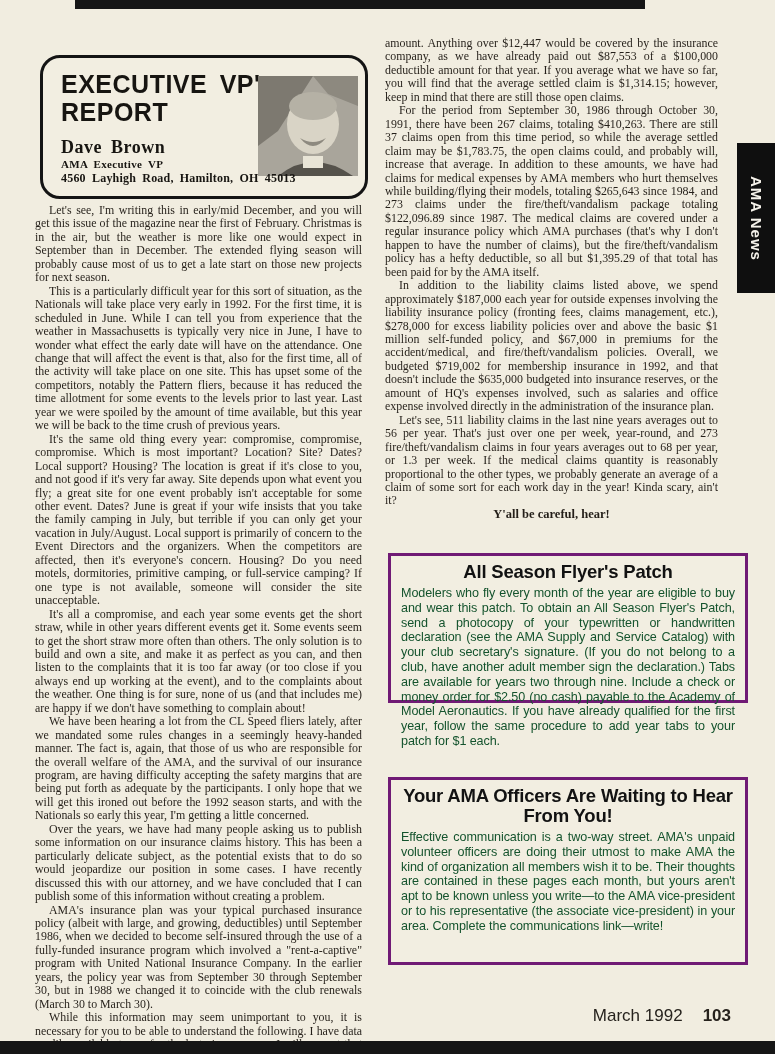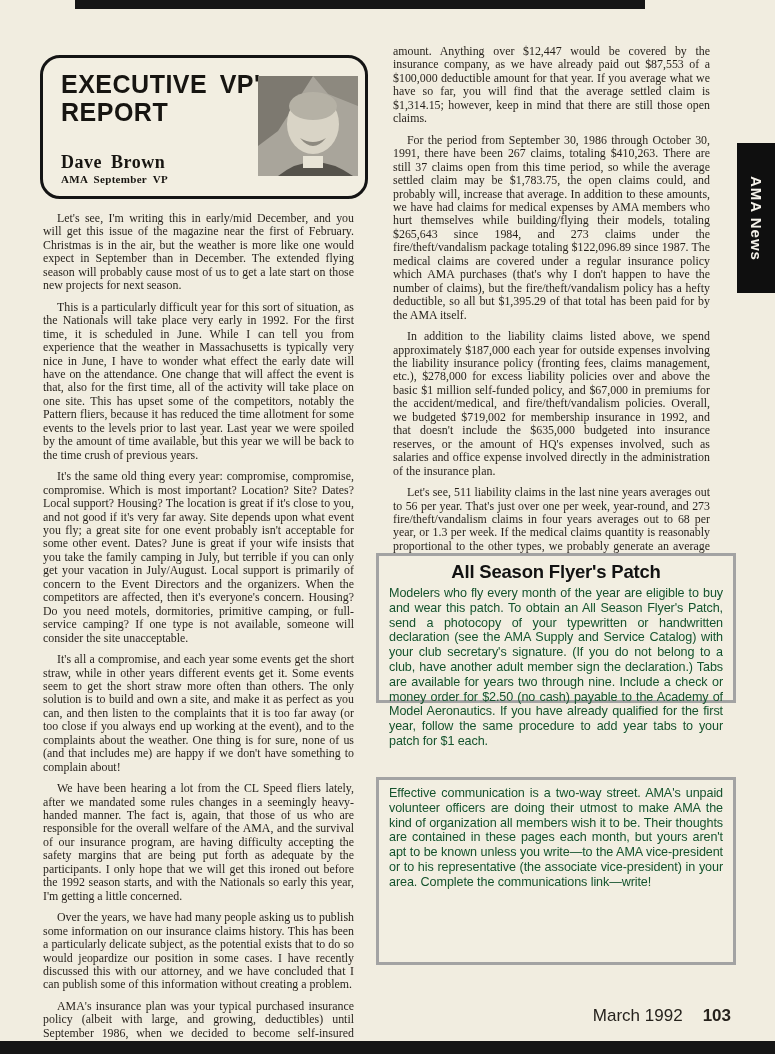--- a/index.html
+++ b/index.html
@@ -46,32 +46,32 @@
   .author-address{font-size:12px;line-height:15px;letter-spacing:.2px;word-spacing:3px;}
   .photo{
     position:absolute;right:7px;top:18px;width:100px;height:100px;overflow:hidden;
   }
   
   .col{
     position:absolute;
     font-size:11.9px;line-height:13.45px;
     text-align:justify;color:#241f19;
   }
-  .col p{margin:8px;text-indent:14px;}
+  .col p{margin:0;text-indent:14px;}
   #left-col{left:35px;top:204px;width:327px;}
   #right-col{left:385px;top:37px;width:333px;}
   #right-col p:first-child{text-indent:0;}
   .signoff{
     margin-top:13px;text-align:center;font-weight:bold;text-indent:0!important;
     font-size:12.5px;
   }
   
   .info-box{
-    position:absolute;left:376px;width:334px;
-    border:3px solid #a3a3a3;background:#f2eee1;
+    position:absolute;left:388px;width:334px;
+    border:3px solid #701a75;background:#f2eee1;
     padding:6px 10px 8px 10px;
   }
   #box-patch{top:553px;height:130px;}
   #box-officers{top:777px;height:168px;}
   .box-title{
     font-family:"Liberation Sans",sans-serif;font-weight:bold;
     font-size:18.5px;line-height:20px;text-align:center;color:#121212;
     margin:0 0 4px 0;letter-spacing:-0.2px;
   }
   .box-body{
@@ -107,21 +107,22 @@
         <path d="M55 0 L100 0 L100 30 L70 18 Z" fill="#8d897f"></path>
         <ellipse cx="55" cy="48" rx="26" ry="30" fill="#d9d4c6"></ellipse>
         <ellipse cx="55" cy="30" rx="24" ry="14" fill="#b5b1a5"></ellipse>
         <path d="M20 100 Q55 72 95 100 Z" fill="#55524b"></path>
         <path d="M42 62 Q55 70 68 62 Q55 78 42 62 Z" fill="#8d897f"></path>
         <rect x="45" y="80" width="20" height="12" fill="#e8e4d6"></rect>
       </svg>
     </div>
     <div class="author-block">
       <div class="author-name">Dave Brown</div>
-      <div class="author-title">AMA September VP</div>
+      <div class="author-title">AMA Executive VP</div>
+      <div class="author-address">4560 Layhigh Road, Hamilton, OH 45013</div>
     </div>
   </div>
 
   <div class="col" id="left-col">
       <p>Let's see, I'm writing this in early/mid December, and you will get this issue of the magazine near the first of February. Christmas is in the air, but the weather is more like one would expect in September than in December. The extended flying season will probably cause most of us to get a late start on those new projects for next season.</p>
       <p>This is a particularly difficult year for this sort of situation, as the Nationals will take place very early in 1992. For the first time, it is scheduled in June. While I can tell you from experience that the weather in Massachusetts is typically very nice in June, I have to wonder what effect the early date will have on the attendance. One change that will affect the event is that, also for the first time, all of the activity will take place on one site. This has upset some of the competitors, notably the Pattern fliers, because it has reduced the time allotment for some events to the levels prior to last year. Last year we were spoiled by the amount of time available, but this year we will be back to the time crush of previous years.</p>
       <p>It's the same old thing every year: compromise, compromise, compromise. Which is most important? Location? Site? Dates? Local support? Housing? The location is great if it's close to you, and not good if it's very far away. Site depends upon what event you fly; a great site for one event probably isn't acceptable for some other event. Dates? June is great if your wife insists that you take the family camping in July, but terrible if you can only get your vacation in July/August. Local support is primarily of concern to the Event Directors and the organizers. When the competitors are affected, then it's everyone's concern. Housing? Do you need motels, dormitories, primitive camping, or full-service camping? If one type is not available, someone will consider the site unacceptable.</p>
       <p>It's all a compromise, and each year some events get the short straw, while in other years different events get it. Some events seem to get the short straw more often than others. The only solution is to build and own a site, and make it as perfect as you can, and then listen to the complaints that it is too far away (or too close if you always end up working at the event), and to the complaints about the weather. One thing is for sure, none of us (and that includes me) are happy if we don't have something to complain about!</p>
       <p>We have been hearing a lot from the CL Speed fliers lately, after we mandated some rules changes in a seemingly heavy-handed manner. The fact is, again, that those of us who are responsible for the overall welfare of the AMA, and the survival of our insurance program, are having difficulty accepting the safety margins that are being put forth as adequate by the participants. I only hope that we will get this ironed out before the 1992 season starts, and with the Nationals so early this year, I'm getting a little concerned.</p>
       <p>Over the years, we have had many people asking us to publish some information on our insurance claims history. This has been a particularly delicate subject, as the potential exists that to do so would jeopardize our position in some cases. I have recently discussed this with our attorney, and we have concluded that I can publish some of this information without creating a problem.</p>
@@ -136,20 +137,21 @@
       <p>Let's see, 511 liability claims in the last nine years averages out to 56 per year. That's just over one per week, year-round, and 273 fire/theft/vandalism claims in four years averages out to 68 per year, or 1.3 per week. If the medical claims quantity is reasonably proportional to the other types, we probably generate an average of a claim of some sort for each work day in the year! Kinda scary, ain't it?</p>
       <p class="signoff">Y'all be careful, hear!</p>
     </div>
 
   <div class="info-box" id="box-patch">
     <div class="box-title">All Season Flyer's Patch</div>
     <div class="box-body">Modelers who fly every month of the year are eligible to buy and wear this patch. To obtain an All Season Flyer's Patch, send a photocopy of your typewritten or handwritten declaration (see the AMA Supply and Service Catalog) with your club secretary's signature. (If you do not belong to a club, have another adult member sign the declaration.) Tabs are available for years two through nine. Include a check or money order for $2.50 (no cash) payable to the Academy of Model Aeronautics. If you have already qualified for the first year, follow the same procedure to add year tabs to your patch for $1 each.</div>
   </div>
 
   <div class="info-box" id="box-officers">
+    <div class="box-title">Your AMA Officers Are Waiting to Hear From You!</div>
     <div class="box-body">Effective communication is a two-way street. AMA's unpaid volunteer officers are doing their utmost to make AMA the kind of organization all members wish it to be. Their thoughts are contained in these pages each month, but yours aren't apt to be known unless you write—to the AMA vice-president or to his representative (the associate vice-president) in your area. Complete the communications link—write!</div>
   </div>
 
   <div class="footer">
     <span>March 1992</span>
     <span class="page-num">103</span>
   </div>
 
   <div class="bottom-bar"></div>
 

